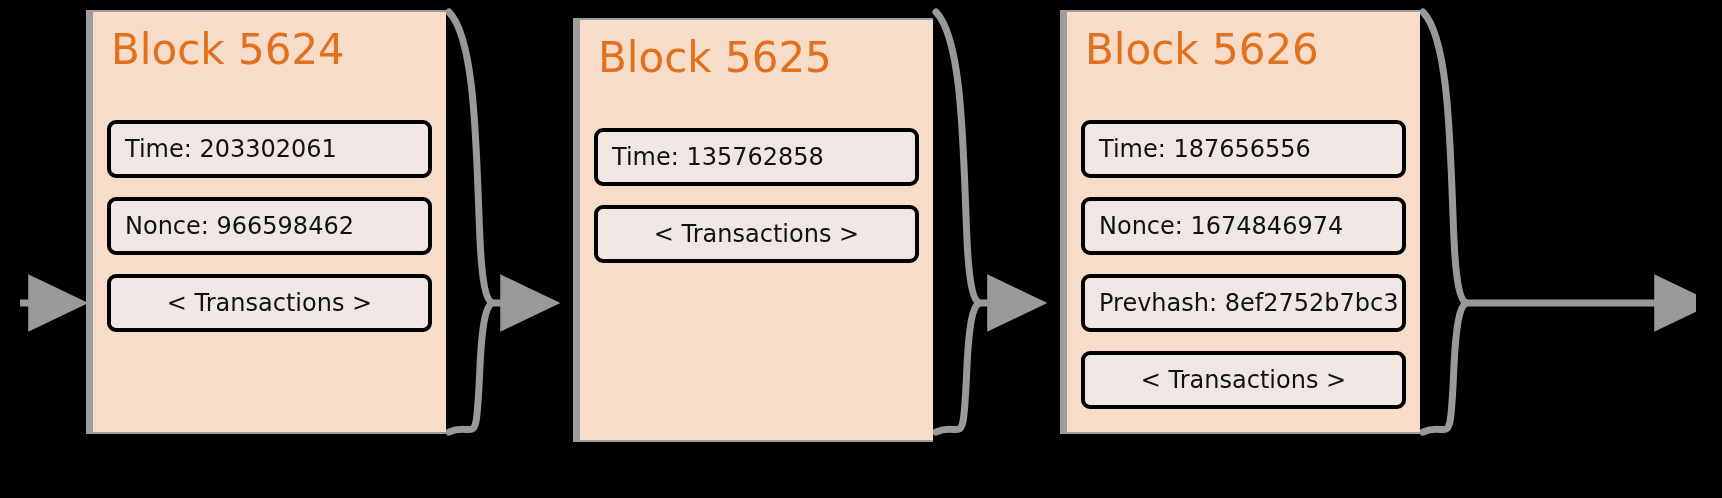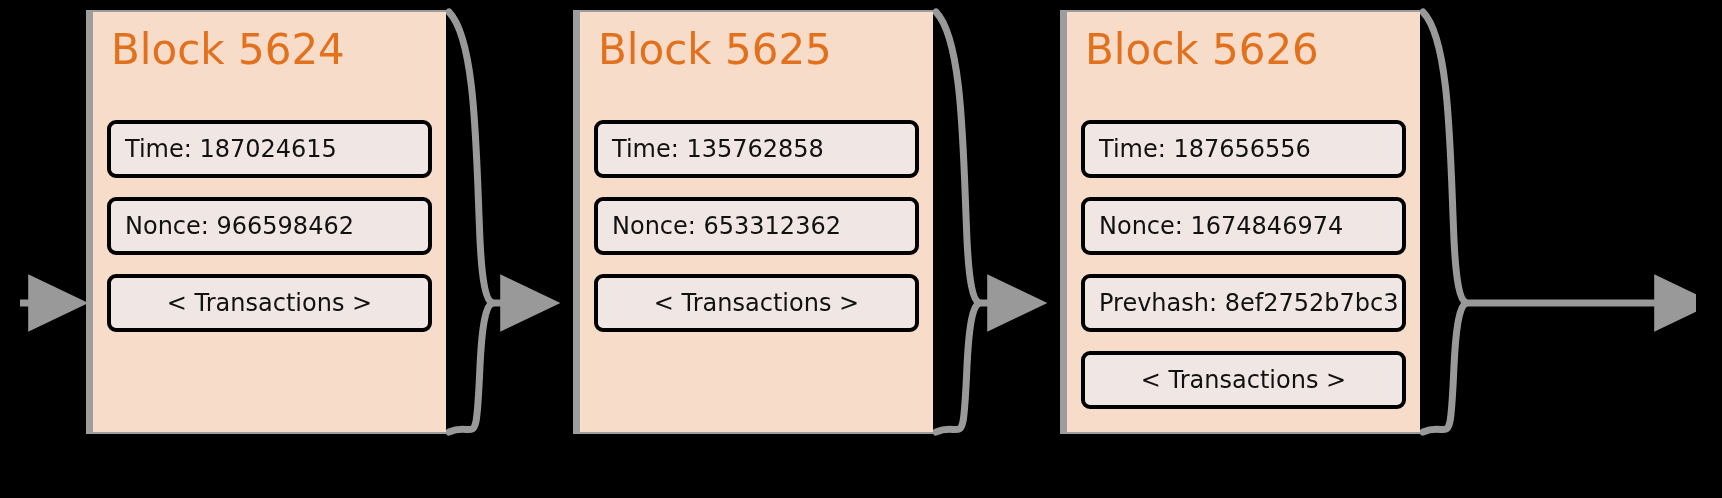--- a/index.html
+++ b/index.html
@@ -100,31 +100,30 @@
     <g>
       <path d="M1423,12 C1450,40 1450,150 1454,240 C1456,282 1460,300 1466,303
                C1460,306 1456,324 1454,366 C1450,456 1450,420 1423,432" fill="none" stroke="#999999" stroke-width="7" stroke-linecap="round"></path>
       <line x1="1462" y1="303" x2="1706" y2="303" stroke="#999999" stroke-width="7" marker-end="url(#ah)"></line>
     </g>
   </svg>
 
   <div class="block" style="left:86px;">
     <div class="block-title">Block 5624</div>
     <div class="fields">
-      <div class="field">Time: 187024615</div>
+      <div class="field">Time: 203302061</div>
       <div class="field">Nonce: 966598462</div>
       <div class="field tx">&lt; Transactions &gt;</div>
     </div>
   </div>
 
-  <div class="block" style="left:573px;">
+  <div class="block" style="left:573px;margin-top:8px;">
     <div class="block-title">Block 5625</div>
     <div class="fields">
       <div class="field">Time: 135762858</div>
-      <div class="field">Nonce: 653312362</div>
       <div class="field tx">&lt; Transactions &gt;</div>
     </div>
   </div>
 
   <div class="block" style="left:1060px;">
     <div class="block-title">Block 5626</div>
     <div class="fields">
       <div class="field">Time: 187656556</div>
       <div class="field">Nonce: 1674846974</div>
       <div class="field">Prevhash: 8ef2752b7bc3</div>

